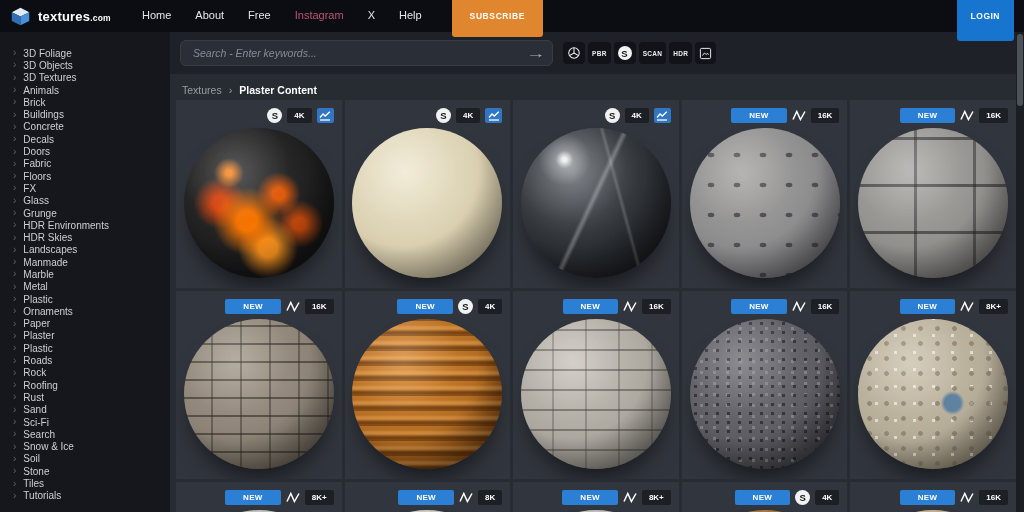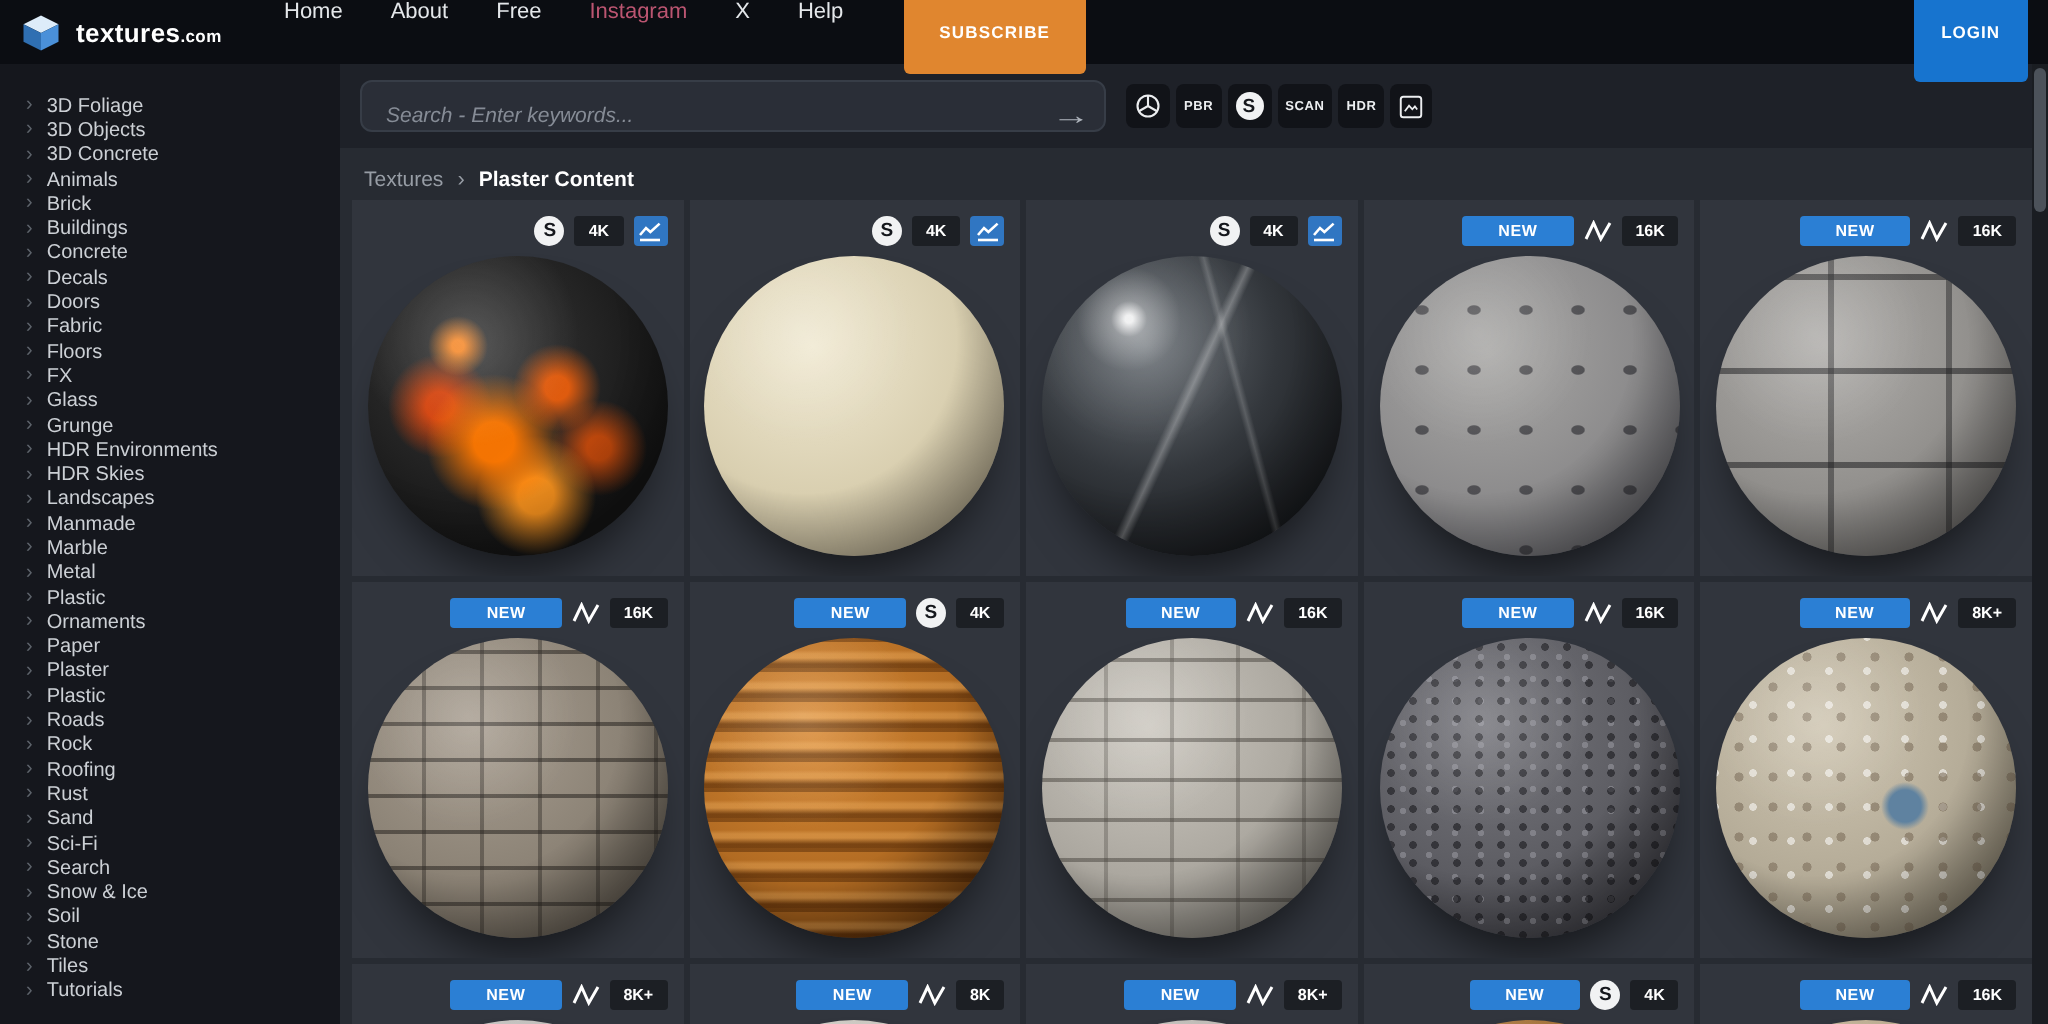--- a/index.html
+++ b/index.html
@@ -7,42 +7,42 @@
     width:1024px;height:512px;overflow:hidden;position:relative;
     background:#272b32;font-family:"Liberation Sans",sans-serif;
     -webkit-font-smoothing:antialiased;
   }
   
   .navbar{position:absolute;top:0;left:0;width:1024px;height:32px;background:#0b0d12;
     display:flex;align-items:stretch;z-index:10;}
   .logo{display:flex;align-items:center;gap:7px;padding-left:10px;width:112px;cursor:pointer;}
   .logo-text{color:#fff;font-size:13px;font-weight:bold;letter-spacing:.2px;}
   .logo-text .tld{font-size:8.5px;font-weight:bold;}
-  .nav-items{display:flex;align-items:flex-start;margin-left:8px;}
+  .nav-items{display:flex;align-items:center;margin-left:8px;}
   .nav-item{display:flex;align-items:center;gap:5px;padding:0 12px;font-size:11px;color:#e4e7ea;
     cursor:pointer;border-bottom:2px solid transparent;box-sizing:border-box;}
   .nav-item.active{border-bottom-color:#2e7fd0;color:#fff;}
   .nav-item.accent{color:#bb5571;}
   .subscribe{margin-left:18px;align-self:center;background:#e0862f;color:#fff;border:none;
     font-family:inherit;font-size:8.5px;font-weight:bold;letter-spacing:.6px;
     padding:16px 18px;border-radius:3px;cursor:pointer;}
   .login{margin-left:auto;margin-right:10px;align-self:center;background:#1774cf;color:#fff;border:none;
     font-family:inherit;font-size:8.5px;font-weight:bold;letter-spacing:.5px;
     padding:20px 14px;border-radius:3px;cursor:pointer;}
   
   .sidebar{position:absolute;top:32px;left:0;width:170px;height:480px;background:#15171d;
     padding-top:15px;box-sizing:border-box;overflow:hidden;}
   .side-item{display:flex;align-items:center;gap:7px;height:12.3px;padding-left:13px;cursor:pointer;}
   .chev{color:#5d636b;font-size:10px;line-height:1;}
   .side-label{color:#ccd0d5;font-size:10px;white-space:nowrap;}
   
   .main{position:absolute;left:170px;top:32px;width:846px;height:480px;overflow:hidden;}
   .search-strip{position:absolute;top:0;left:0;width:100%;height:42px;background:#1e2128;}
   .search-bar{position:absolute;left:10px;top:8px;width:373px;height:26px;background:#2a2e37;
-    border:1px solid #373d47;border-radius:6px;display:flex;align-items:flex-end;
+    border:1px solid #373d47;border-radius:6px;display:flex;align-items:center;
     padding:0 10px;box-sizing:border-box;}
   .search-input{flex:1;background:transparent;border:none;outline:none;color:#dfe3e8;
     font-family:inherit;font-size:10.5px;}
   .search-input::placeholder{font-style:italic;color:#868c96;}
   .search-arrow{color:#aeb4bc;font-size:13px;transform:scaleX(1.5);cursor:pointer;}
   .filter-group{position:absolute;left:393px;top:10px;display:flex;gap:3px;}
   .filter-btn{min-width:20px;height:22px;background:#111318;border:none;border-radius:4px;
     color:#eceef0;font-family:inherit;font-size:6.5px;font-weight:bold;letter-spacing:.3px;
     display:flex;align-items:center;justify-content:center;padding:0 4px;cursor:pointer;}
   .breadcrumb{position:absolute;top:52px;left:12px;font-size:10.5px;display:flex;gap:7px;align-items:center;}
@@ -170,21 +170,21 @@
       <div class="side-item">
         <span class="chev">›</span>
         <span class="side-label">3D Foliage</span>
       </div>
       <div class="side-item">
         <span class="chev">›</span>
         <span class="side-label">3D Objects</span>
       </div>
       <div class="side-item">
         <span class="chev">›</span>
-        <span class="side-label">3D Concrete</span>
+        <span class="side-label">3D Textures</span>
       </div>
       <div class="side-item">
         <span class="chev">›</span>
         <span class="side-label">Animals</span>
       </div>
       <div class="side-item">
         <span class="chev">›</span>
         <span class="side-label">Brick</span>
       </div>
       <div class="side-item">

